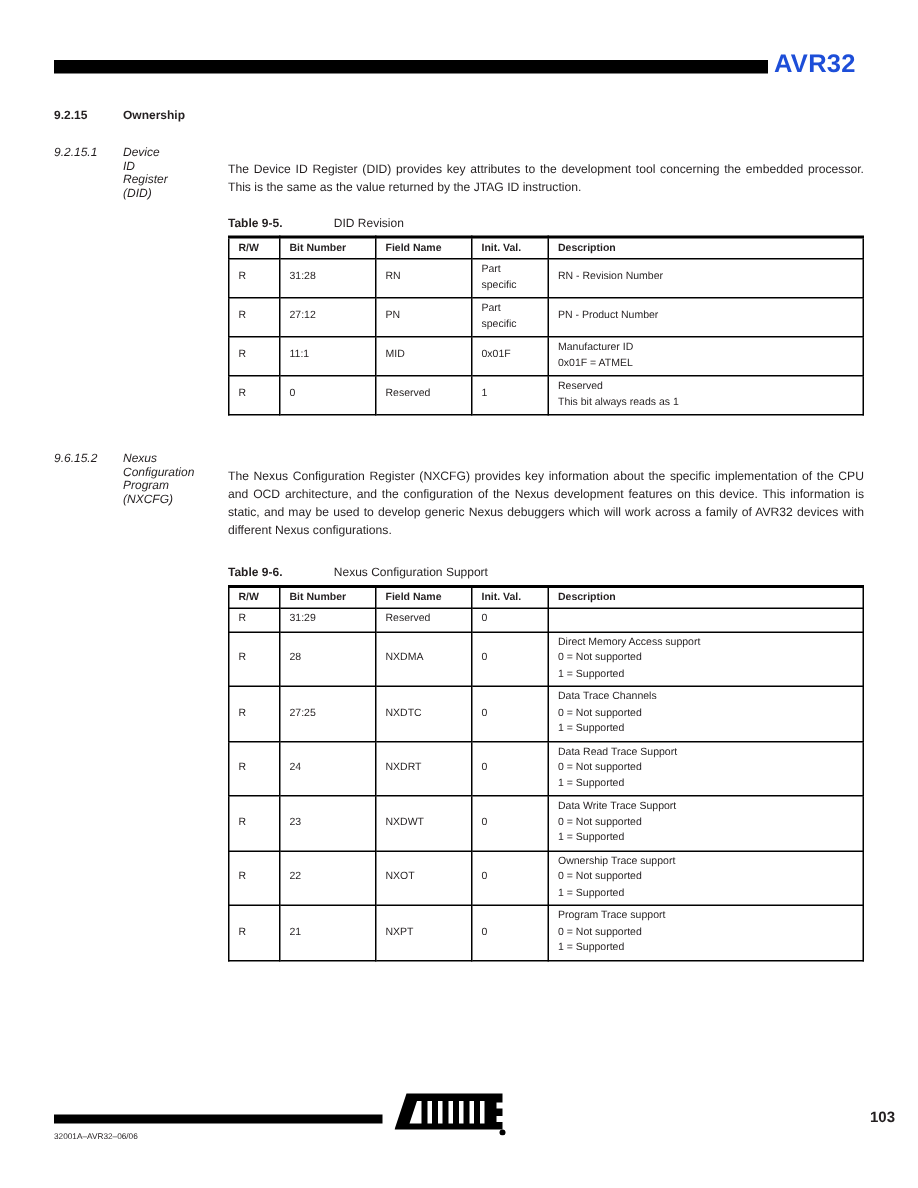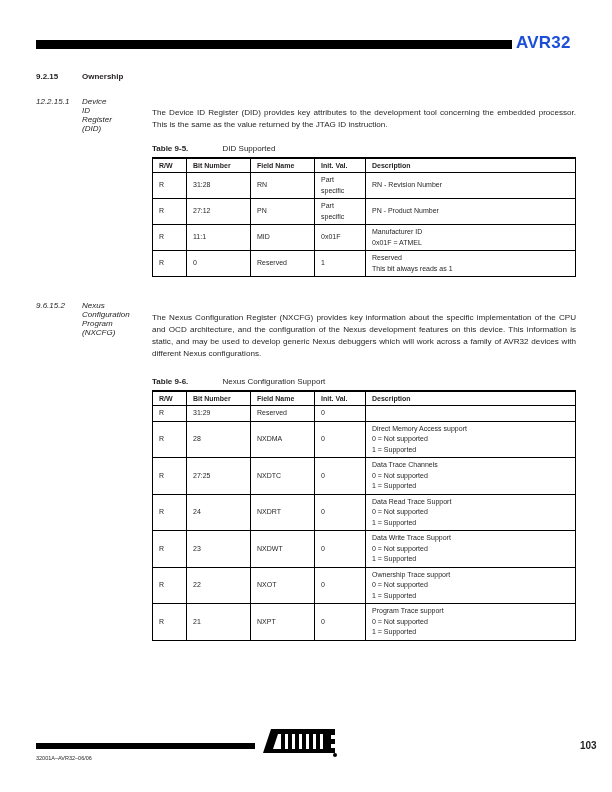--- a/index.html
+++ b/index.html
@@ -32,27 +32,27 @@
 
 <div class="hdr-bar"></div>
 <div class="hdr-title">AVR32</div>
 
 <div class="sec h3" style="top:72px;">
   <span class="sec-num">9.2.15</span>
   <span class="sec-name">Ownership</span>
 </div>
 
 <div class="sec h4" style="top:97px;">
-  <span class="sec-num">12.2.15.1</span>
+  <span class="sec-num">9.2.15.1</span>
   <span class="sec-name">Device ID Register (DID)</span>
 </div>
 <div class="para" style="top:107px;">The Device ID Register (DID) provides key attributes to the development tool concerning the embedded processor. This is the same as the value returned by the JTAG ID instruction.</div>
 <div class="caption" style="top:144px;">
   <b>Table 9-5.</b>
-  <span>DID Supported</span>
+  <span>DID Revision</span>
 </div>
 <table class="reg" id="t0" style="top:157px;">
     <thead>
       <tr>
         <th class="c1">R/W</th>
         <th class="c2">Bit Number</th>
         <th class="c3">Field Name</th>
         <th class="c4">Init. Val.</th>
         <th class="c5">Description</th>
       </tr>

